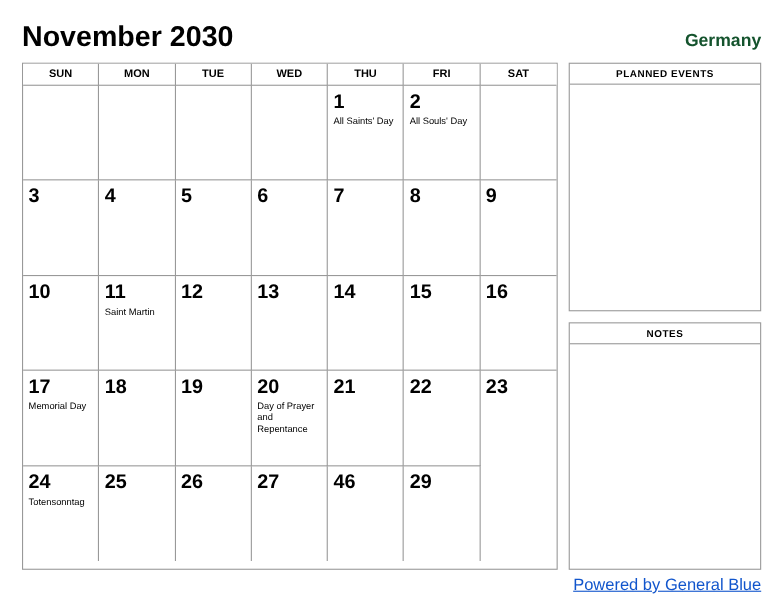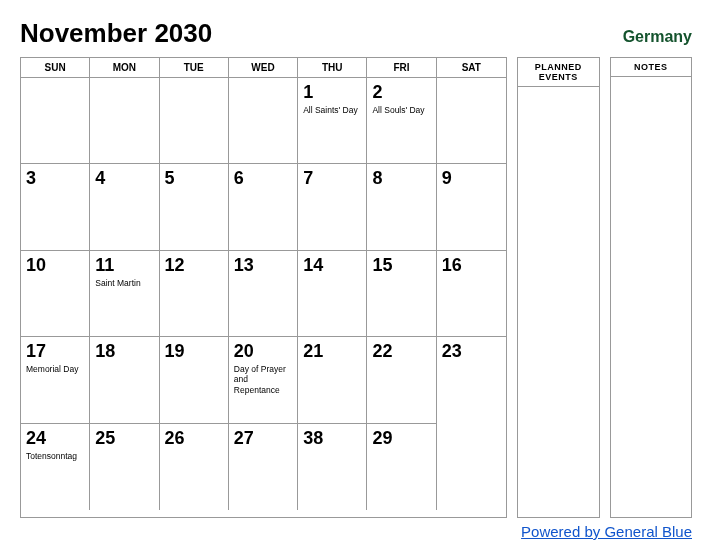--- a/index.html
+++ b/index.html
@@ -82,21 +82,21 @@
       margin-bottom: 2px;
     }
     .cal-event {
       font-size: 8.5px;
       color: #000;
       line-height: 1.2;
     }
     .sidebar {
       width: 175px;
       display: flex;
-      flex-direction: row;
+      flex-direction: column;
       gap: 10px;
     }
     .sidebar-box {
       border: 1px solid #999;
       flex: 1;
     }
     .sidebar-box-title {
       text-align: center;
       font-size: 9px;
       font-weight: bold;
@@ -225,21 +225,21 @@
         <div class="cal-cell">
           <span class="cal-day-num">25</span>
         </div>
         <div class="cal-cell">
           <span class="cal-day-num">26</span>
         </div>
         <div class="cal-cell">
           <span class="cal-day-num">27</span>
         </div>
         <div class="cal-cell">
-          <span class="cal-day-num">38</span>
+          <span class="cal-day-num">46</span>
         </div>
         <div class="cal-cell">
           <span class="cal-day-num">29</span>
         </div>
       </div>
   </div>
 
   <div class="sidebar">
     <div class="sidebar-box">
       <div class="sidebar-box-title">PLANNED EVENTS</div>

